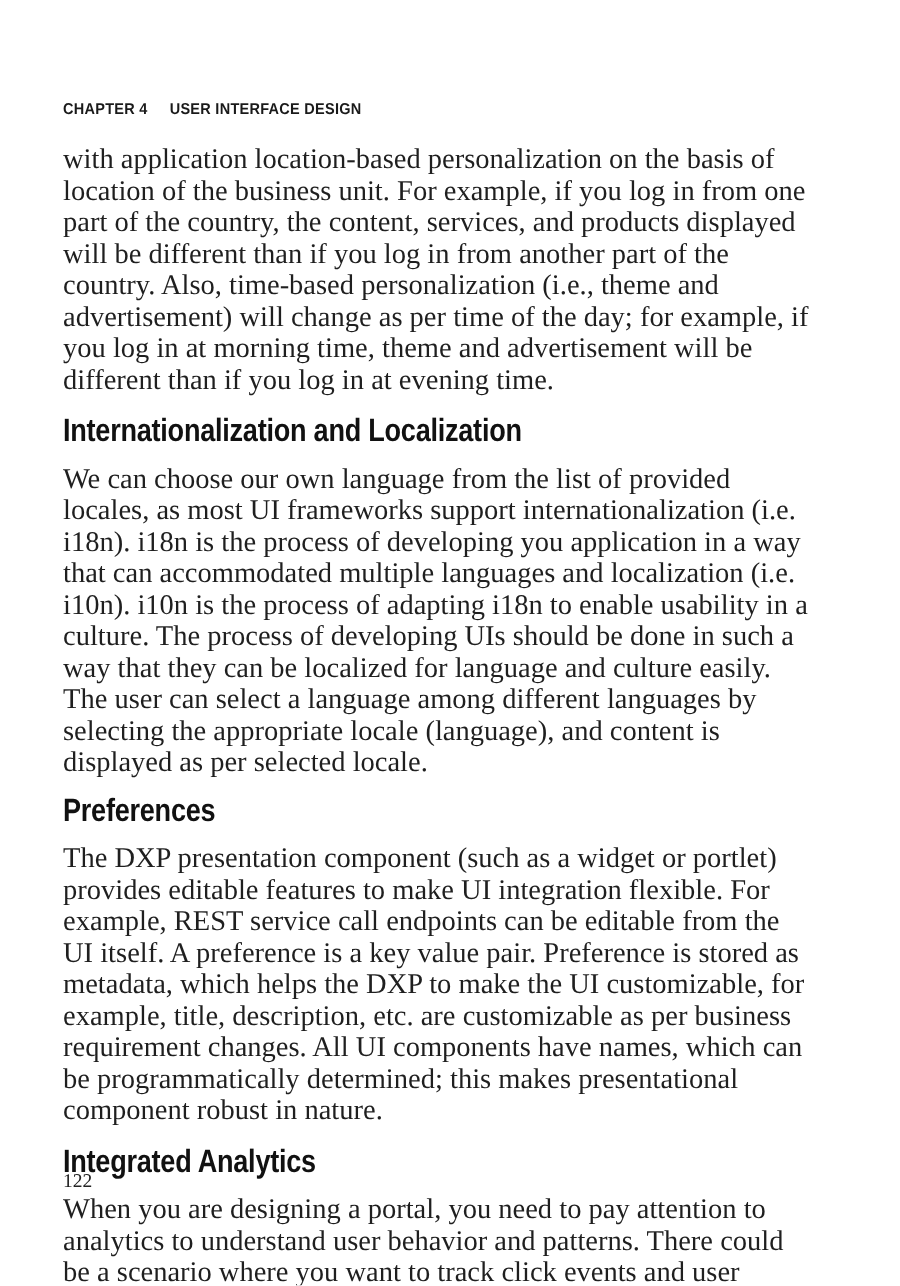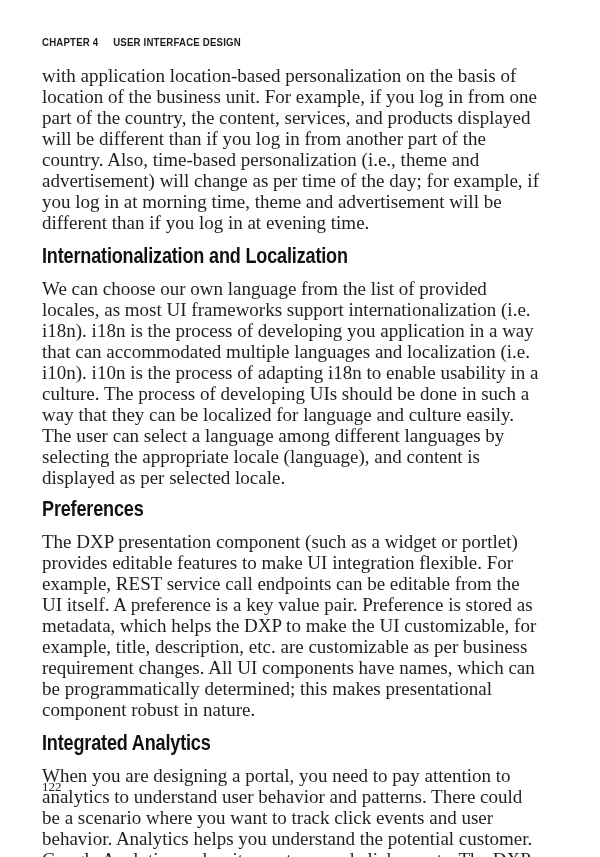--- a/index.html
+++ b/index.html
@@ -6,21 +6,21 @@
     margin: 0;
     padding: 0;
     background: #ffffff;
   }
   .page {
     position: relative;
     width: 600px;
     height: 857px;
     background: #ffffff;
     box-sizing: border-box;
-    padding: 32px 56px 0 42px;
+    padding: 63px 56px 0 42px;
     overflow: hidden;
   }
   .running-head {
     display: inline-flex;
     align-items: baseline;
     gap: 16px;
     font-family: "Liberation Sans", sans-serif;
     font-weight: 700;
     font-size: 10.5px;
     letter-spacing: 0.2px;

